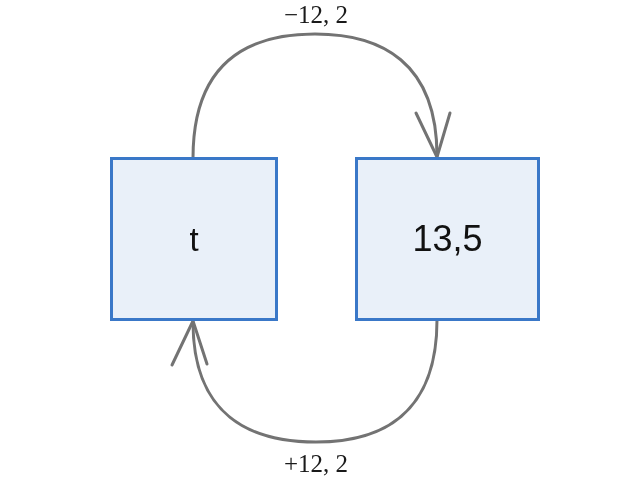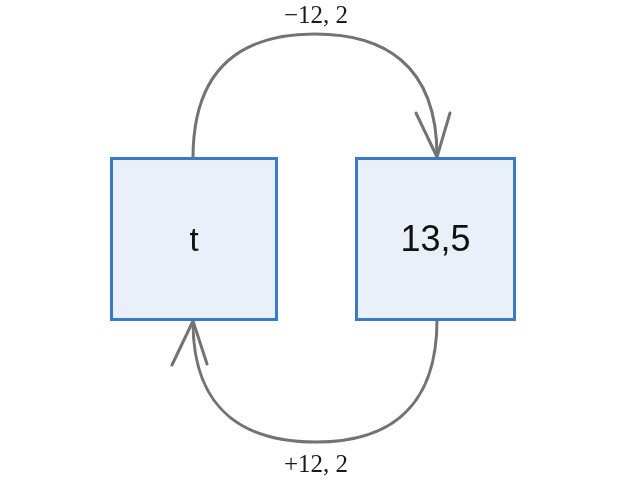--- a/index.html
+++ b/index.html
@@ -46,21 +46,21 @@
     top: 157px;
     width: 168px;
     height: 164px;
   }
   #node-left .node-label {
     font-size: 33px;
   }
   #node-right {
     left: 355px;
     top: 157px;
-    width: 161px;
+    width: 185px;
     height: 164px;
     align-items: center;
   }
   #node-right .node-label {
     font-size: 36px;
   }
   .edge-label {
     position: absolute;
     color: #1a1a1a;
     font-family: "Liberation Serif", serif;

